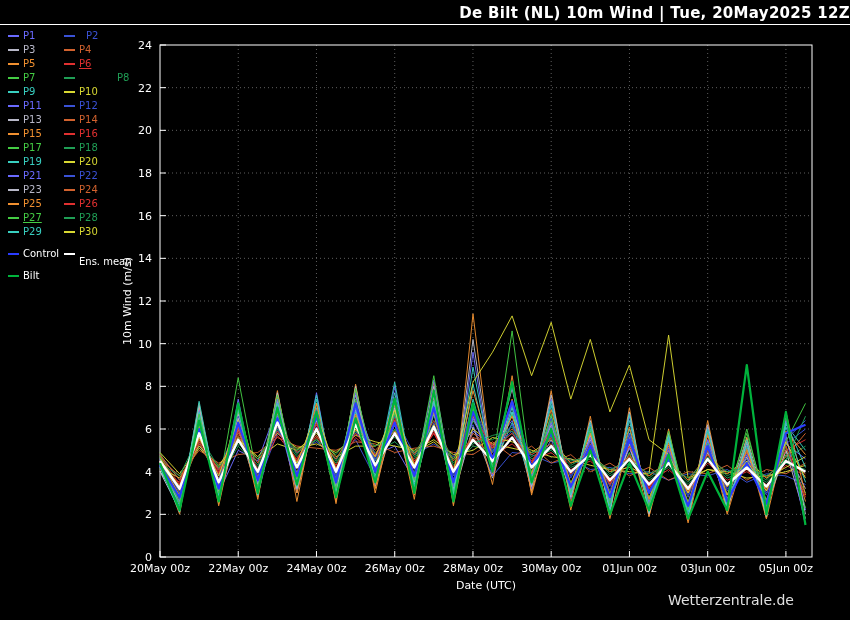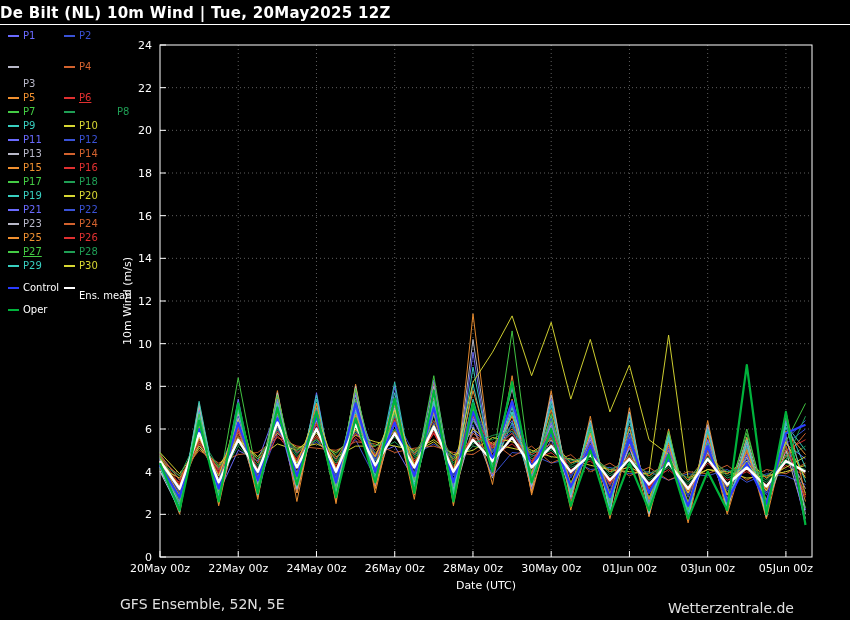--- a/index.html
+++ b/index.html
@@ -1,48 +1,48 @@
 <!DOCTYPE html>
 <html><head>
 <meta charset="utf-8">
 <style>
   html,body{margin:0;padding:0;background:#000;}
   .page{position:relative;width:850px;height:620px;background:#000;overflow:hidden;
         font-family:"DejaVu Sans",sans-serif;}
-  .title{position:absolute;top:4px;left:0;width:100%;text-align:left;color:#fff;
+  .title{position:absolute;top:4px;left:0;width:100%;text-align:right;color:#fff;
          font-weight:bold;font-size:15px;letter-spacing:.3px;}
   .title-rule{position:absolute;top:24px;left:0;width:100%;height:1px;background:#fff;}
   .legend{position:absolute;left:8px;top:31px;display:grid;grid-template-columns:56px auto;
           row-gap:4px;font-size:10px;line-height:10px;}
   .li{display:flex;align-items:center;gap:4px;}
   .sw{display:inline-block;width:11px;height:2px;flex:0 0 11px;}
   .lb{white-space:nowrap;}
   #chart-svg{position:absolute;left:0;top:0;}
   #chart-svg text{font-family:"DejaVu Sans",sans-serif;}
   .footer-left{position:absolute;left:120px;bottom:8px;color:#e0e0e0;font-size:14px;}
-  .footer-right{position:absolute;right:56px;bottom:4px;color:#e0e0e0;font-size:14px;}
+  .footer-right{position:absolute;right:56px;bottom:12px;color:#e0e0e0;font-size:14px;}
 </style>
 </head>
 <body>
 
 <div class="page">
   <div class="title">De Bilt  (NL)  10m Wind | Tue, 20May2025 12Z</div>
   <div class="title-rule"></div>
   <div class="legend" id="legend">
       <div class="li">
         <span class="sw" style="background: rgb(106, 106, 255);"></span>
         <span class="lb" style="color: rgb(106, 106, 255);">P1</span>
       </div>
       <div class="li">
         <span class="sw" style="background: rgb(58, 82, 214);"></span>
-        <span class="lb" style="color: rgb(58, 82, 214);">P2</span>
+        <span class="lb" style="color: rgb(58, 82, 214); margin-left: 7px;">P2</span>
       </div>
       <div class="li">
         <span class="sw" style="background: rgb(184, 184, 200);"></span>
-        <span class="lb" style="color: rgb(184, 184, 200); margin-top: 34px;">P3</span>
+        <span class="lb" style="color: rgb(184, 184, 200);">P3</span>
       </div>
       <div class="li">
         <span class="sw" style="background: rgb(210, 98, 46);"></span>
         <span class="lb" style="color: rgb(210, 98, 46);">P4</span>
       </div>
       <div class="li">
         <span class="sw" style="background: rgb(240, 144, 48);"></span>
         <span class="lb" style="color: rgb(240, 144, 48);">P5</span>
       </div>
       <div class="li">
@@ -148,21 +148,21 @@
       <div class="li">
         <span class="sw" style="background: rgb(42, 60, 255);"></span>
         <span class="lb" style="color: rgb(255, 255, 255);">Control</span>
       </div>
       <div class="li">
         <span class="sw" style="background: rgb(255, 255, 255);"></span>
         <span class="lb" style="color: rgb(255, 255, 255); margin-top: 16px;">Ens. mean</span>
       </div>
       <div class="li">
         <span class="sw" style="background: rgb(0, 179, 60);"></span>
-        <span class="lb" style="color: rgb(255, 255, 255);">Oper</span>
+        <span class="lb" style="color: rgb(255, 255, 255);">Bilt</span>
       </div>
     </div>
   <svg id="chart-svg" width="850" height="620" viewBox="0 0 850 620">
       <line x1="160" x2="166" y1="557" y2="557" stroke="#fff" stroke-width="1"></line>
       <text x="152" y="561" fill="#fff" font-size="11" text-anchor="end">0</text>
       <line x1="160" x2="812" y1="514.3333333333334" y2="514.3333333333334" stroke="#5e5e5e" stroke-width="1" stroke-dasharray="1 3"></line>
       <line x1="160" x2="166" y1="514.3333333333334" y2="514.3333333333334" stroke="#fff" stroke-width="1"></line>
       <text x="152" y="518.3333333333334" fill="#fff" font-size="11" text-anchor="end">2</text>
       <line x1="160" x2="812" y1="471.6666666666667" y2="471.6666666666667" stroke="#5e5e5e" stroke-width="1" stroke-dasharray="1 3"></line>
       <line x1="160" x2="166" y1="471.6666666666667" y2="471.6666666666667" stroke="#fff" stroke-width="1"></line>
@@ -252,15 +252,14 @@
       <polyline points="160.0,456.7 179.6,503.7 199.1,414.1 218.7,493.0 238.2,422.6 257.8,486.6 277.4,394.9 296.9,478.1 316.5,416.2 336.0,488.7 355.6,388.5 375.2,471.7 394.7,414.1 414.3,480.2 433.8,375.7 453.4,493.0 473.0,409.8 492.5,465.3 512.1,330.9 531.6,480.2 551.2,414.1 570.8,493.0 590.3,426.9 609.9,503.7 629.4,439.7 649.0,505.8 668.6,431.1 688.1,510.1 707.7,443.9 727.2,501.5 746.8,429.0 766.4,507.9 785.9,441.8 805.5,403.4" fill="none" stroke="#44cc44" stroke-width="1" stroke-linejoin="round" opacity="0.95"></polyline>
       <polyline points="160.0,463.1 179.6,475.9 199.1,435.4 218.7,467.4 238.2,443.9 257.8,458.9 277.4,429.0 296.9,450.3 316.5,439.7 336.0,454.6 355.6,431.1 375.2,446.1 394.7,437.5 414.3,452.5 433.8,426.9 453.4,458.9 473.0,443.9 492.5,435.4 512.1,431.1 531.6,452.5 551.2,448.2 570.8,461.0 590.3,456.7 609.9,469.5 629.4,461.0 649.0,473.8 668.6,465.3 688.1,478.1 707.7,458.9 727.2,471.7 746.8,467.4 766.4,475.9 785.9,461.0 805.5,416.2" fill="none" stroke="#1f9e55" stroke-width="1" stroke-linejoin="round" opacity="0.95"></polyline>
       <polyline points="160.0,467.4 179.6,512.2 199.1,401.3 218.7,501.5 238.2,409.8 257.8,495.1 277.4,403.4 296.9,486.6 316.5,394.9 336.0,497.3 355.6,405.5 375.2,480.2 394.7,382.1 414.3,488.7 433.8,401.3 453.4,495.1 473.0,367.1 492.5,469.5 512.1,407.7 531.6,484.5 551.2,401.3 570.8,495.1 590.3,422.6 609.9,510.1 629.4,414.1 649.0,512.2 668.6,435.4 688.1,516.5 707.7,429.0 727.2,507.9 746.8,439.7 766.4,514.3 785.9,422.6 805.5,467.4" fill="none" stroke="#38cfc0" stroke-width="1" stroke-linejoin="round" opacity="0.95"></polyline>
       <polyline points="160.0,458.9 179.6,486.6 199.1,437.5 218.7,475.9 238.2,420.5 257.8,480.2 277.4,424.7 296.9,463.1 316.5,414.1 336.0,469.5 355.6,429.0 375.2,456.7 394.7,409.8 414.3,465.3 433.8,424.7 453.4,471.7 473.0,382.1 492.5,352.2 512.1,315.9 531.6,375.7 551.2,322.3 570.8,399.1 590.3,339.4 609.9,411.9 629.4,365.0 649.0,439.7 668.6,454.6 688.1,493.0 707.7,446.1 727.2,486.6 746.8,461.0 766.4,490.9 785.9,441.8 805.5,478.1" fill="none" stroke="#d8d832" stroke-width="1" stroke-linejoin="round" opacity="0.95"></polyline>
       <polyline points="160.0,465.3 179.6,497.3 199.1,429.0 218.7,488.7 238.2,422.6 257.8,480.2 277.4,418.3 296.9,475.9 316.5,416.2 336.0,482.3 355.6,403.4 375.2,471.7 394.7,422.6 414.3,475.9 433.8,407.7 453.4,482.3 473.0,411.9 492.5,458.9 512.1,401.3 531.6,467.4 551.2,433.3 570.8,486.6 590.3,446.1 609.9,497.3 629.4,439.7 649.0,493.0 668.6,458.9 688.1,505.8 707.7,446.1 727.2,501.5 746.8,463.1 766.4,503.7 785.9,433.3 805.5,424.7" fill="none" stroke="#2a3cff" stroke-width="2.2" stroke-linejoin="round" opacity="1"></polyline>
       <polyline points="160.0,461.0 179.6,488.7 199.1,433.3 218.7,482.3 238.2,439.7 257.8,471.7 277.4,422.6 296.9,467.4 316.5,429.0 336.0,471.7 355.6,424.7 375.2,465.3 394.7,433.3 414.3,467.4 433.8,426.9 453.4,471.7 473.0,439.7 492.5,461.0 512.1,437.5 531.6,467.4 551.2,446.1 570.8,471.7 590.3,454.6 609.9,480.2 629.4,458.9 649.0,484.5 668.6,463.1 688.1,488.7 707.7,458.9 727.2,484.5 746.8,467.4 766.4,486.6 785.9,461.0 805.5,471.7" fill="none" stroke="#ffffff" stroke-width="2.4" stroke-linejoin="round" opacity="1"></polyline>
       <polyline points="160.0,463.1 179.6,510.1 199.1,420.5 218.7,501.5 238.2,403.4 257.8,493.0 277.4,407.7 296.9,484.5 316.5,411.9 336.0,497.3 355.6,418.3 375.2,482.3 394.7,399.1 414.3,493.0 433.8,390.6 453.4,501.5 473.0,403.4 492.5,471.7 512.1,382.1 531.6,482.3 551.2,429.0 570.8,505.8 590.3,450.3 609.9,514.3 629.4,463.1 649.0,510.1 668.6,454.6 688.1,518.6 707.7,471.7 727.2,510.1 746.8,365.0 766.4,514.3 785.9,411.9 805.5,525.0" fill="none" stroke="#00b33c" stroke-width="2.2" stroke-linejoin="round" opacity="1"></polyline>
       <text x="486" y="589" fill="#fff" font-size="11" text-anchor="middle">Date (UTC)</text>
       <text x="131" y="301" fill="#fff" font-size="11" text-anchor="middle" transform="rotate(-90 131 301)">10m Wind (m/s)</text>
     </svg>
-  <div class="footer-left">GFS Ensemble, 52N, 5E</div>
   <div class="footer-right">Wetterzentrale.de</div>
 </div>
 
 </body></html>

